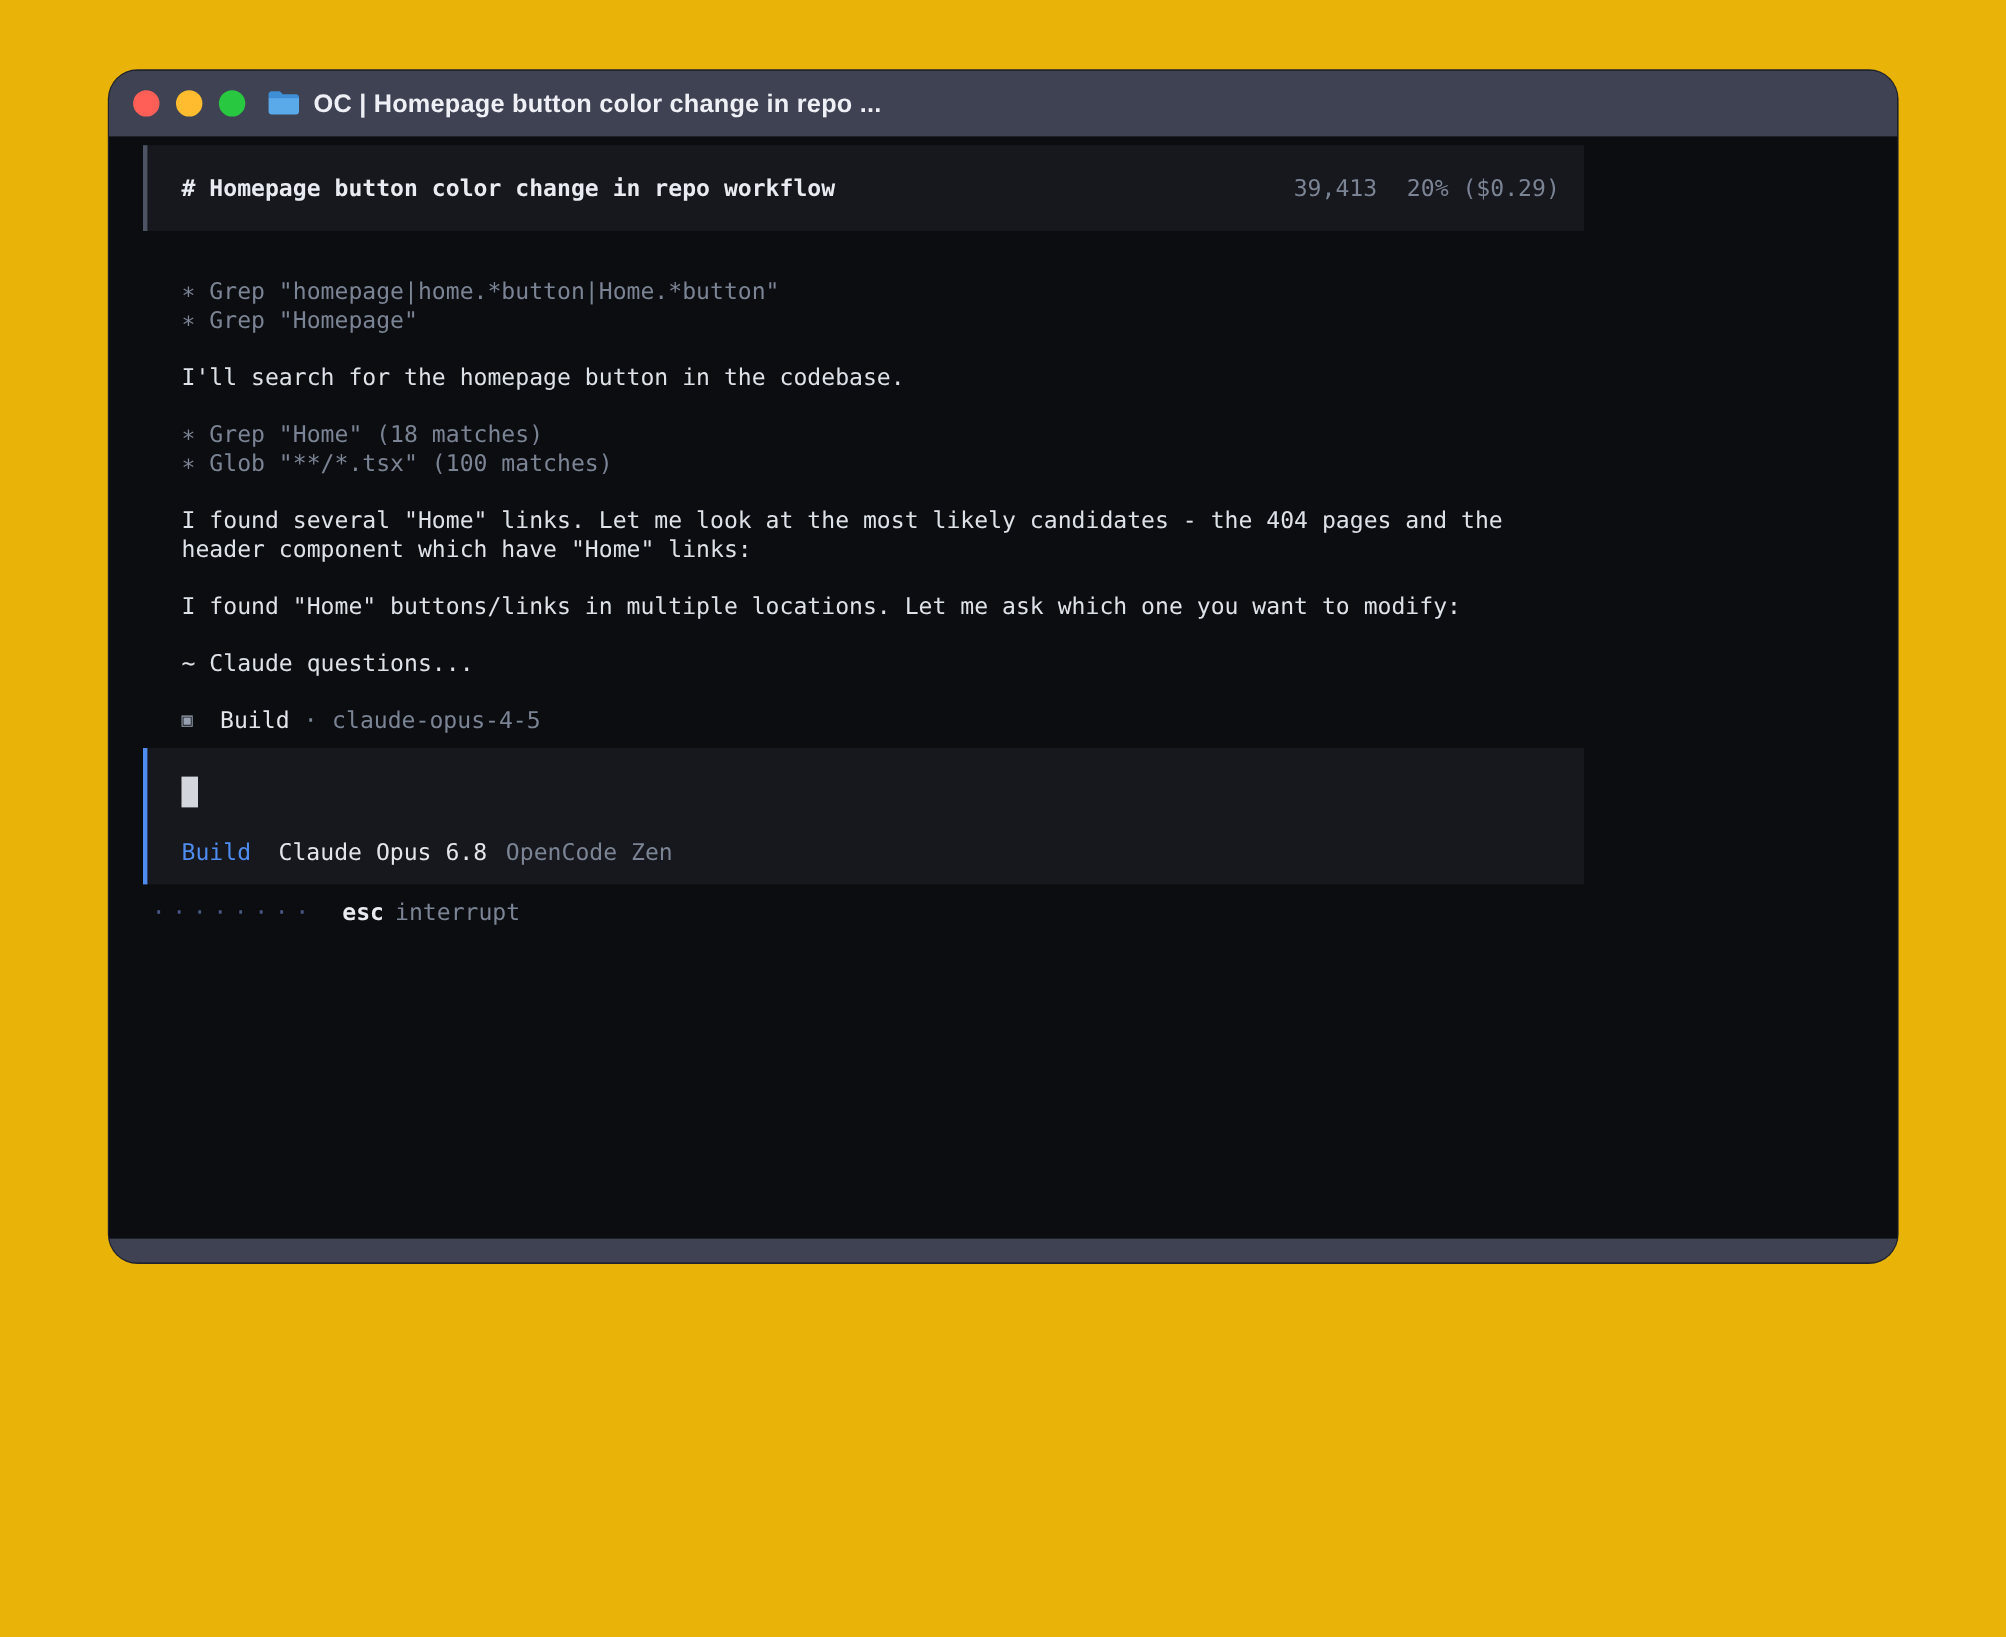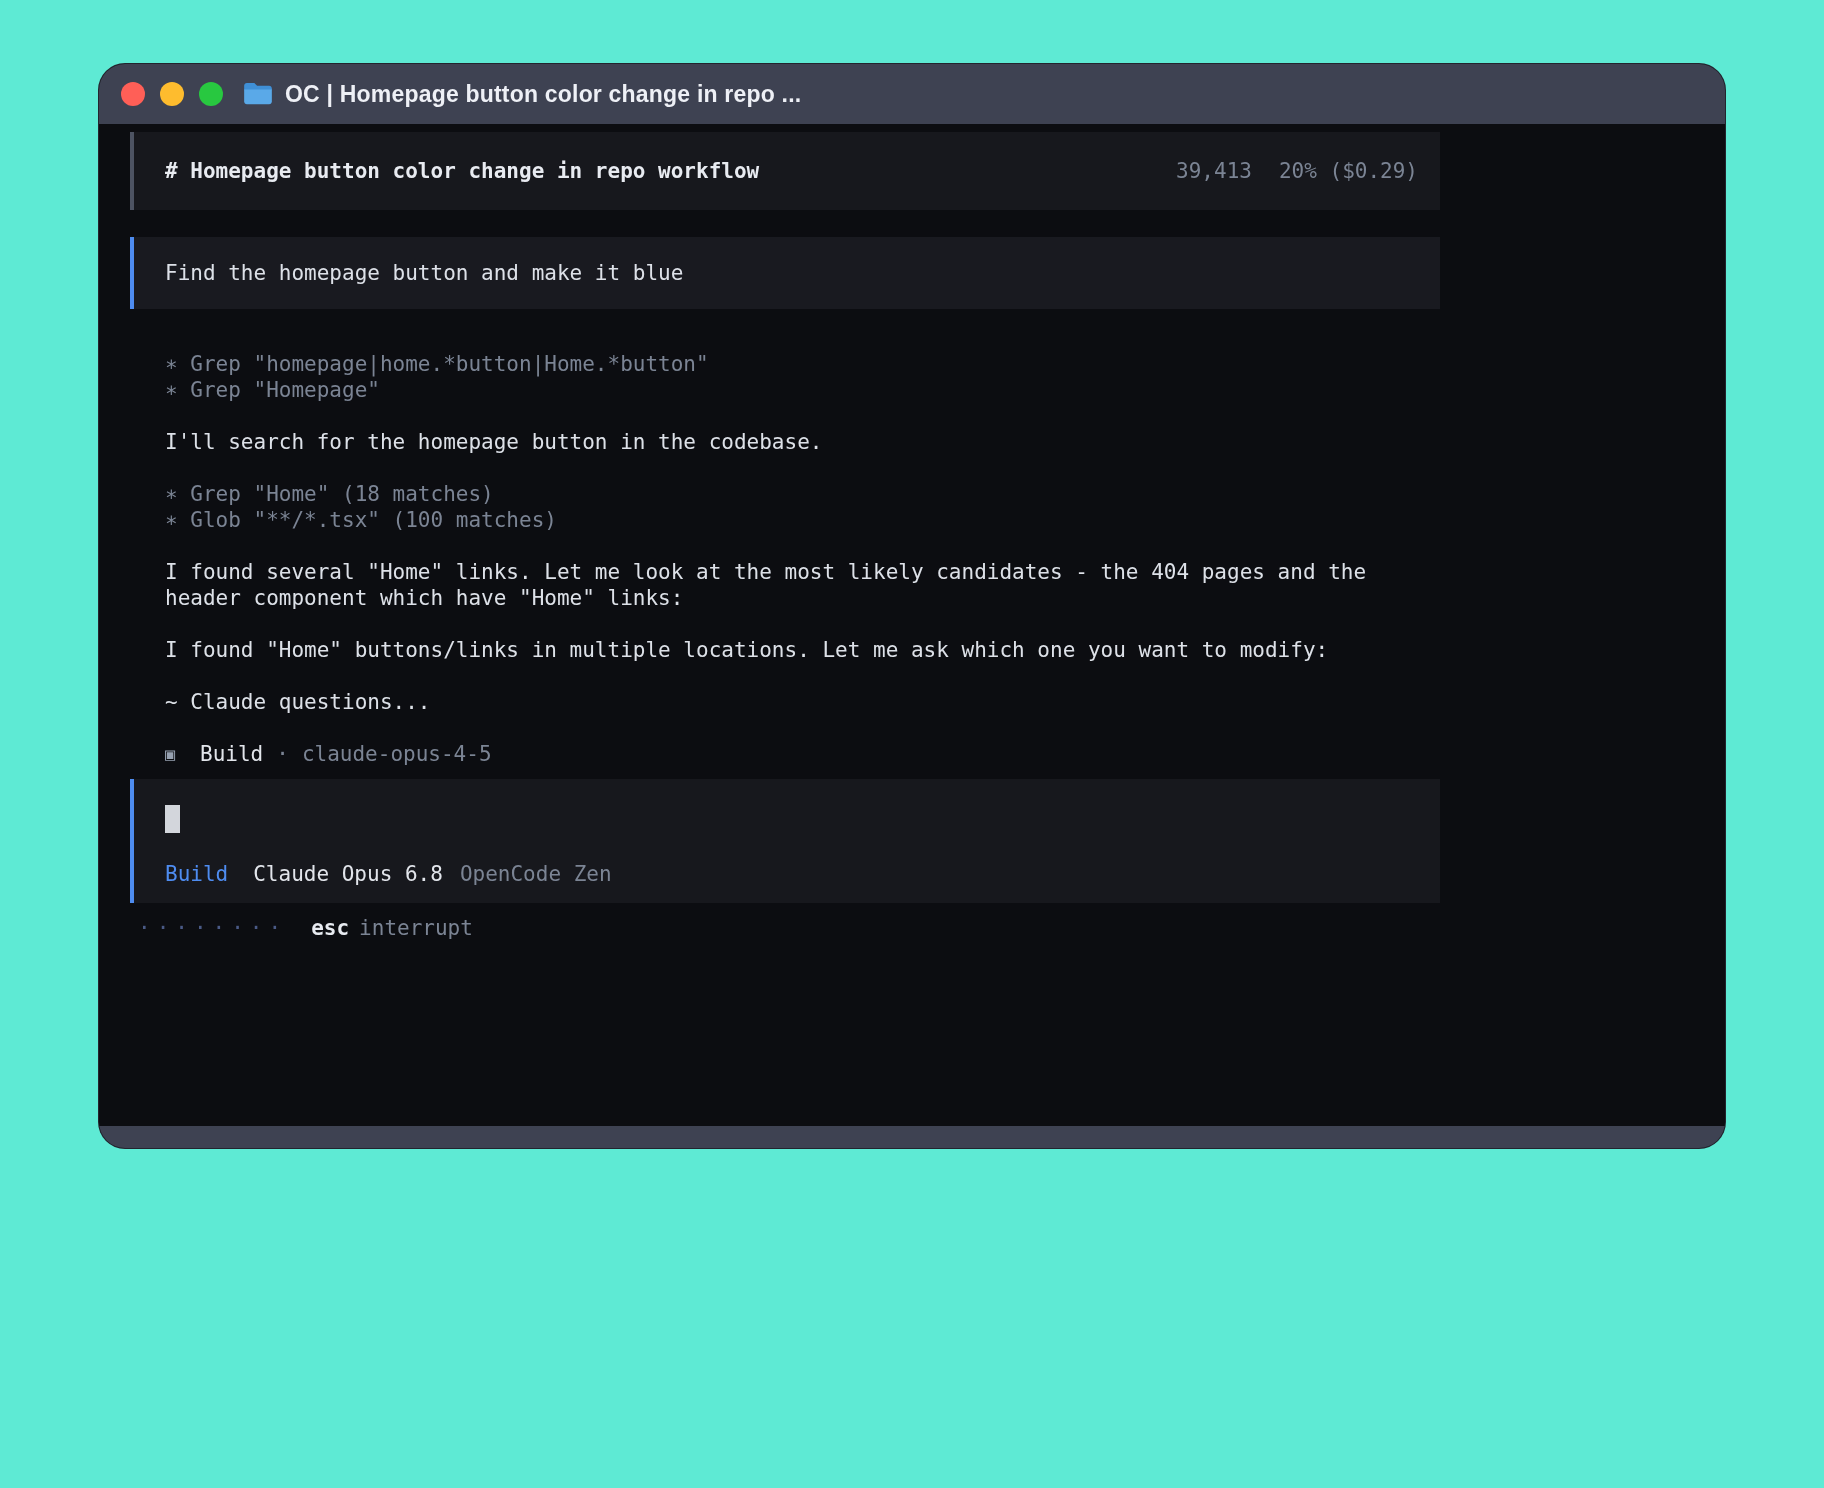--- a/index.html
+++ b/index.html
@@ -1,19 +1,19 @@
 <!DOCTYPE html>
 <html><head>
 <meta charset="utf-8">
 <style>
   html, body { margin: 0; padding: 0; background: #000; }
   .canvas {
     position: relative;
     width: 1824px; height: 1488px;
-    background: #5eead4;
+    background: #eab308;
     overflow: hidden;
     font-family: "DejaVu Sans Mono", monospace;
   }
   .window {
     position: absolute;
     left: 99px; top: 64px;
     width: 1626px; height: 1084px;
     background: #0c0d11;
     border-radius: 26px;
     overflow: hidden;
@@ -134,23 +134,20 @@
     <div class="content">
 
       <div class="panel session-header">
         <span class="heading"># Homepage button color change in repo workflow</span>
         <span class="session-meta">
           <span>39,413</span>
           <span>20% ($0.29)</span>
         </span>
       </div>
 
-      <div class="panel user-msg">
-        <span>Find the homepage button and make it blue</span>
-      </div>
 
       <div class="transcript">
           <div class="block tool">
             <div class="tline">∗ Grep "homepage|home.*button|Home.*button"</div>
             <div class="tline">∗ Grep "Homepage"</div>
           </div>
           <div class="block text">
             <div class="tline">I'll search for the homepage button in the codebase.</div>
           </div>
           <div class="block tool">

